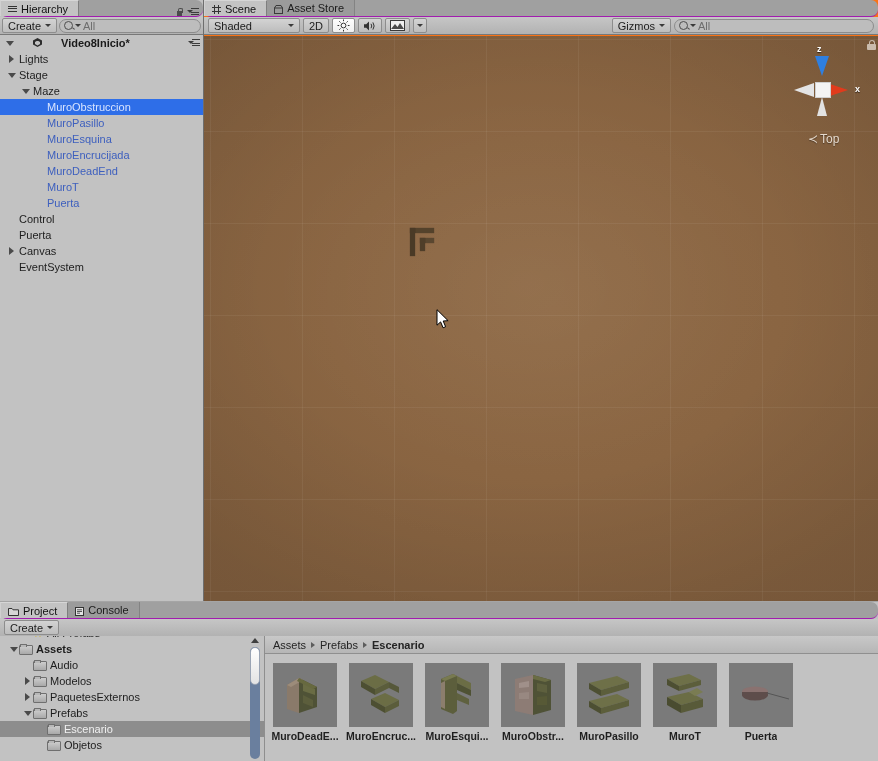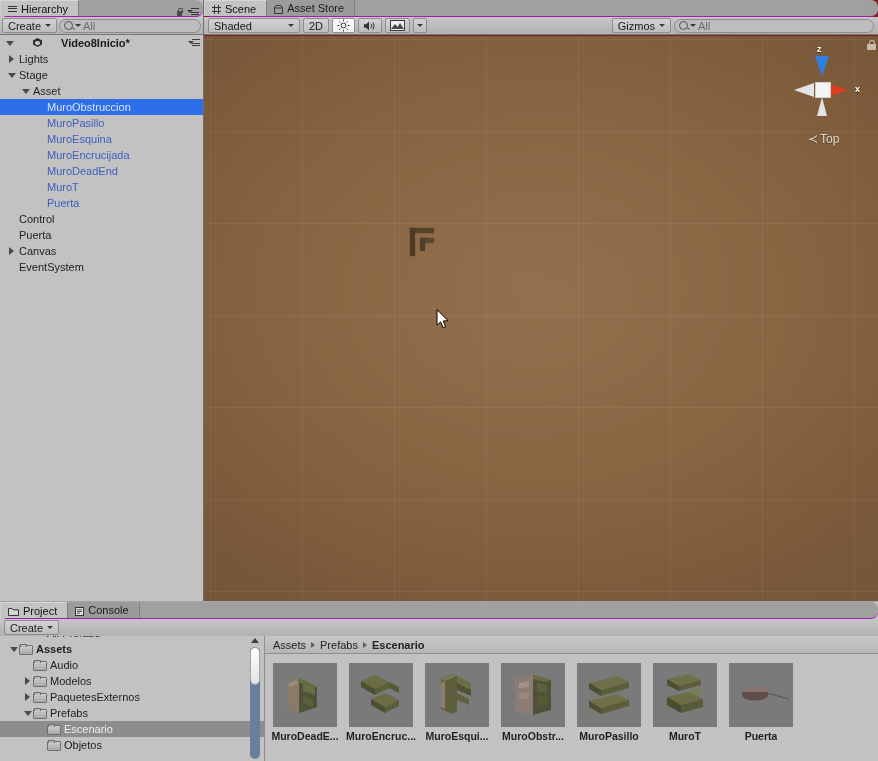--- a/index.html
+++ b/index.html
@@ -214,21 +214,21 @@
     border-top:5px solid #4a4a4a;
   }
 
   
   #sceneview {
     position: absolute;
     left: 204px; top: 0;
     width: 674px; height: 601px;
     box-sizing: border-box;
     overflow: hidden;
-    background: #7f1d1d;
+    background: #f97316;
   }
   #scene-tabstrip { background:#a0a0a0; }
   #scene-toolbar {
     display:flex; align-items:center; gap:3px;
     padding-left: 4px; padding-right: 4px;
   }
   #scene-canvas {
     position: absolute;
     left: 0; top: 36px;
     right: 0; bottom: 0;
@@ -477,21 +477,21 @@
           <div class="tree-row">
             <span class="tri right" style="margin-left: 6px;"></span>
             <span class="tr-label" style="margin-left: 2px;">Lights</span>
           </div>
           <div class="tree-row">
             <span class="tri down" style="margin-left: 6px;"></span>
             <span class="tr-label" style="margin-left: 2px;">Stage</span>
           </div>
           <div class="tree-row">
             <span class="tri down" style="margin-left: 20px;"></span>
-            <span class="tr-label" style="margin-left: 2px;">Asset</span>
+            <span class="tr-label" style="margin-left: 2px;">Maze</span>
           </div>
           <div class="tree-row selected">
             <span class="tri" style="margin-left: 34px;"></span>
             <span class="tr-label prefab" style="margin-left: 2px;">MuroObstruccion</span>
           </div>
           <div class="tree-row">
             <span class="tri" style="margin-left: 34px;"></span>
             <span class="tr-label prefab" style="margin-left: 2px;">MuroPasillo</span>
           </div>
           <div class="tree-row">

